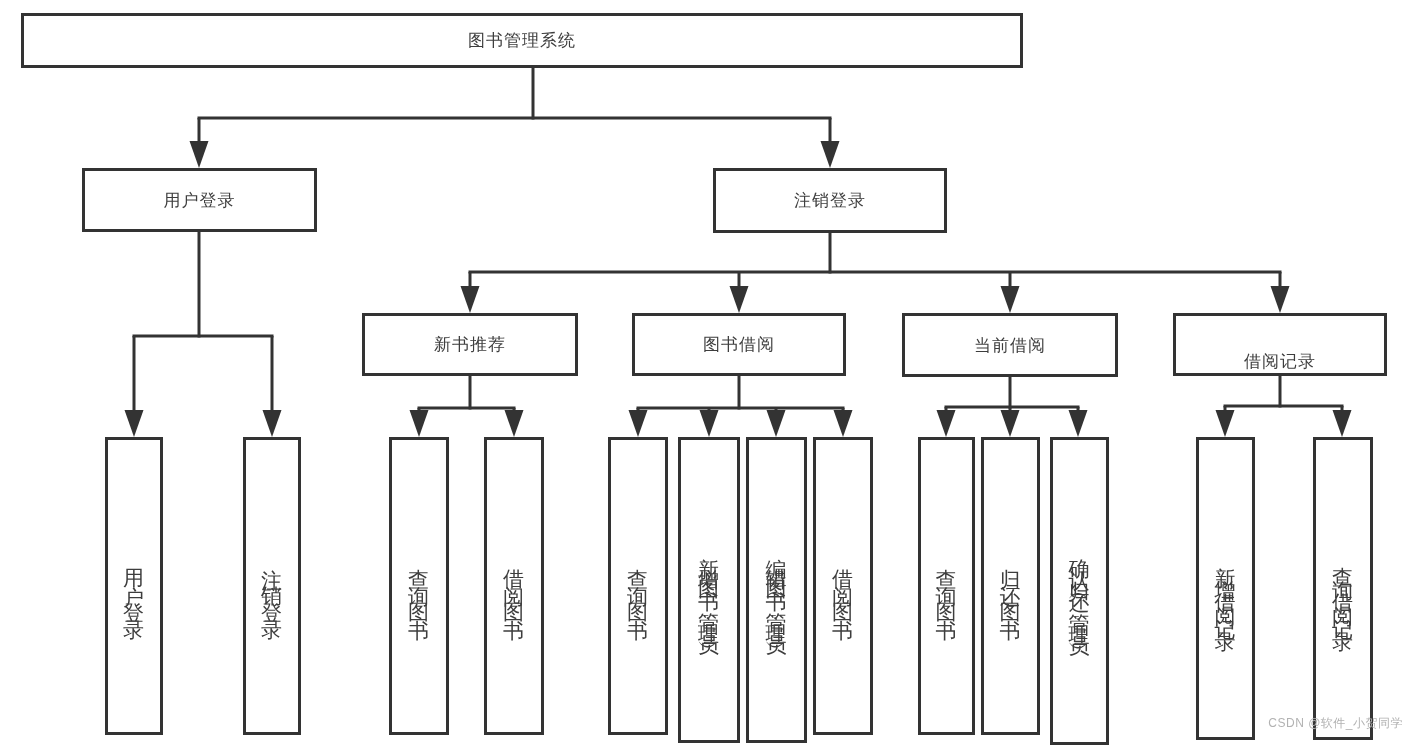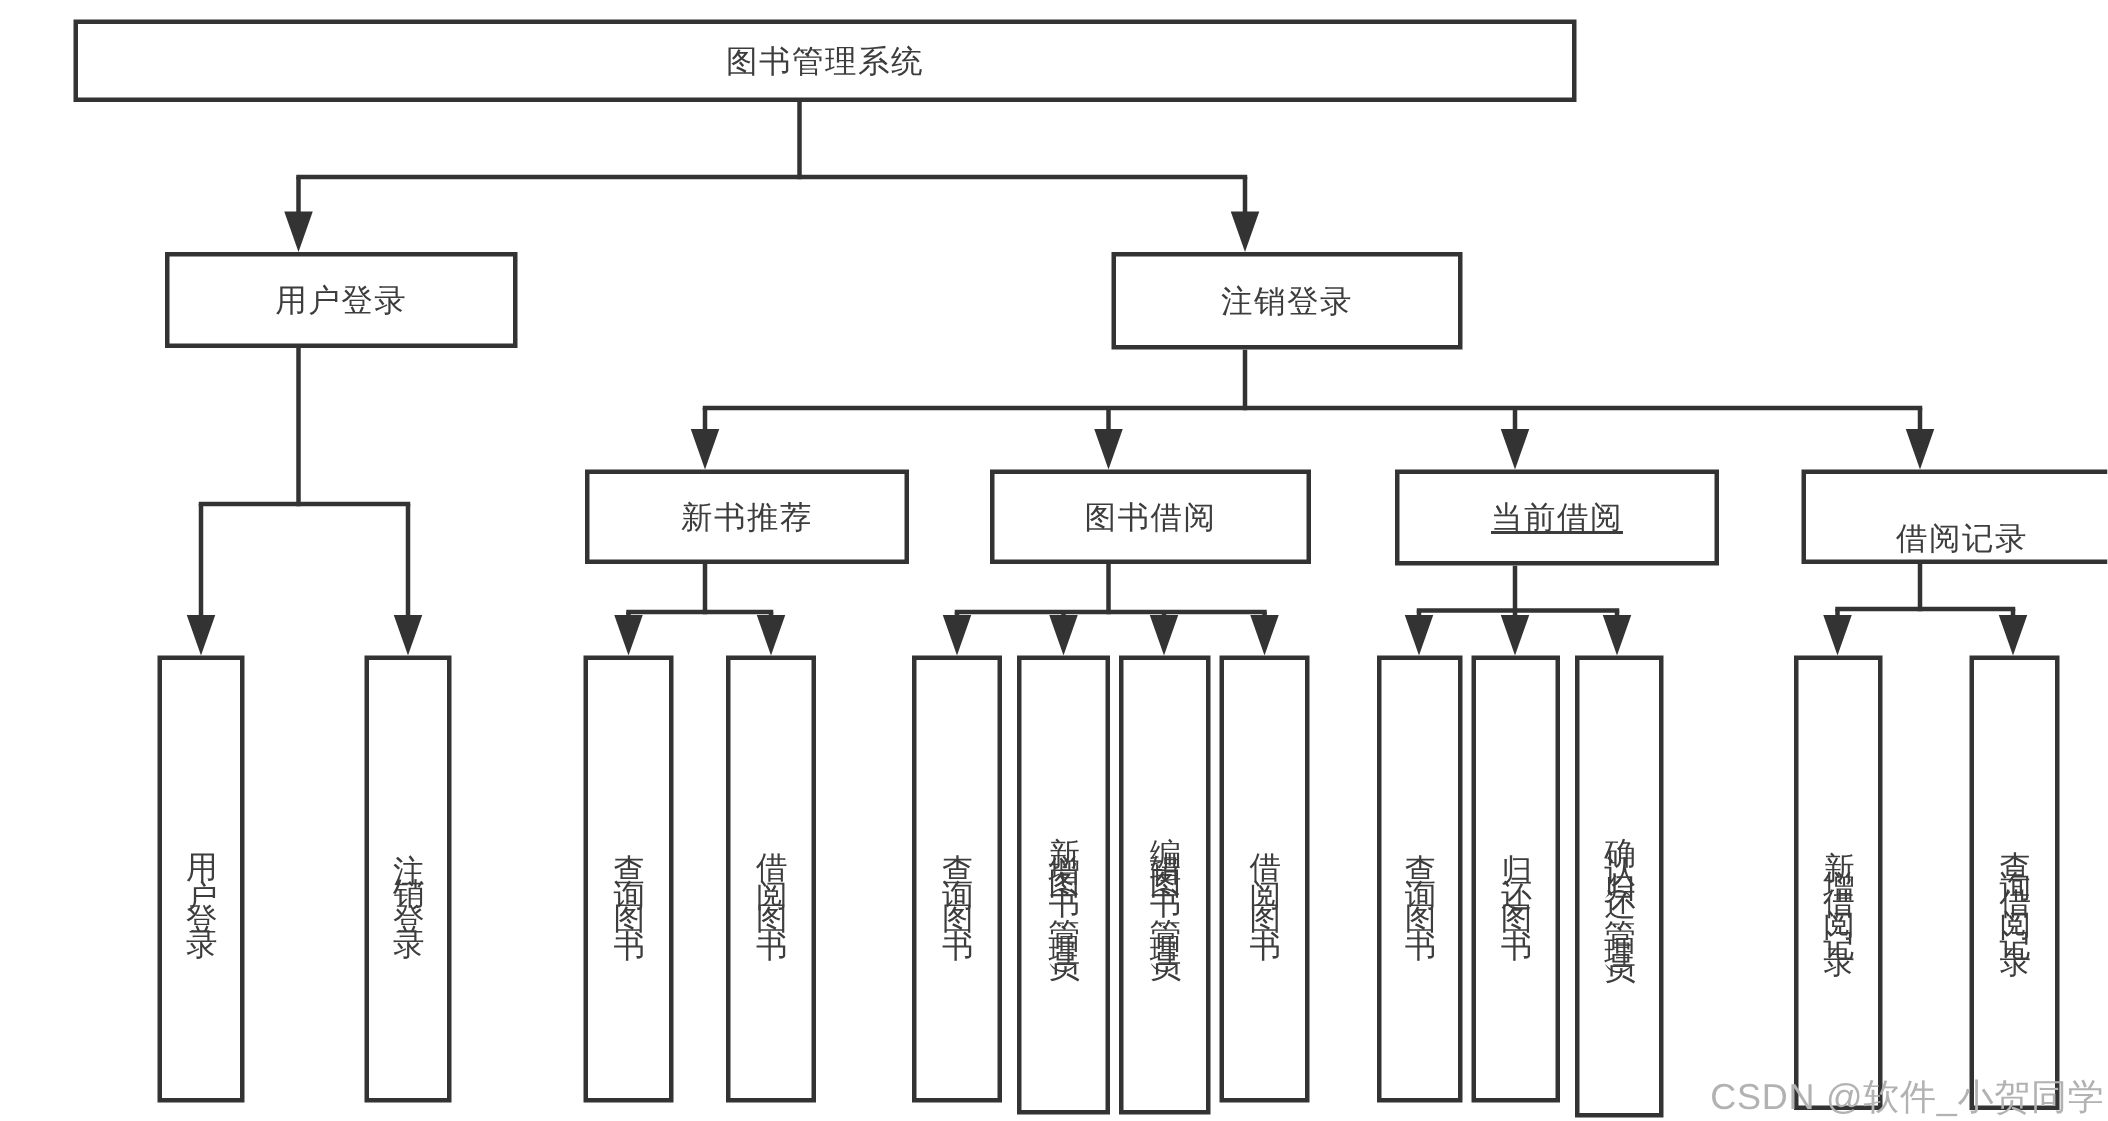--- a/index.html
+++ b/index.html
@@ -35,40 +35,39 @@
     box-sizing: border-box;
     border: 3px solid #333333;
     background: #ffffff;
     color: #3d3d3d;
     display: flex;
     align-items: center;
     justify-content: center;
     z-index: 2;
   }
   .hnode {
-    font-size: 21px;
+    font-size: 17px;
     letter-spacing: 1px;
     white-space: nowrap;
-    margin-left: 28px;
   }
   .vnode {
     writing-mode: vertical-rl;
     text-orientation: mixed;
     font-size: 21px;
     line-height: 1;
     white-space: nowrap;
   }
   .ls4 { letter-spacing: 17px; }
   .ls6 { letter-spacing: 13px; }
   .ls9 { letter-spacing: 11px; }
   .watermark {
     position: absolute;
     right: 2px;
     top: 715px;
-    font-size: 24px;
+    font-size: 12px;
     color: #b2b2b2;
     letter-spacing: 0.5px;
     white-space: nowrap;
     z-index: 10;
   }
 </style>
 </head>
 <body>
 
 <div class="stage">
@@ -145,21 +144,21 @@
   <div class="node hnode" style="left:713px; top:168px; width:234px; height:65px;">
     <span>注销登录</span>
   </div>
 
   <div class="node hnode" style="left:632px; top:313px; width:214px; height:63px;">
     <span>图书借阅</span>
   </div>
   <div class="node hnode" style="left:362px; top:313px; width:216px; height:63px;">
     <span>新书推荐</span>
   </div>
-  <div class="node hnode" style="left:902px; top:313px; width:216px; height:64px;text-decoration:underline;">
+  <div class="node hnode" style="left:902px; top:313px; width:216px; height:64px;">
     <span>当前借阅</span>
   </div>
   <div class="node hnode" style="left:1173px; top:313px; width:214px; height:63px;align-items:flex-end;">
     <span>借阅记录</span>
   </div>
 
   <div class="node vnode ls4" style="left:105px; top:437px; width:58px; height:298px;">
     <span>用户登录</span>
   </div>
   <div class="node vnode ls4" style="left:243px; top:437px; width:58px; height:298px;">

